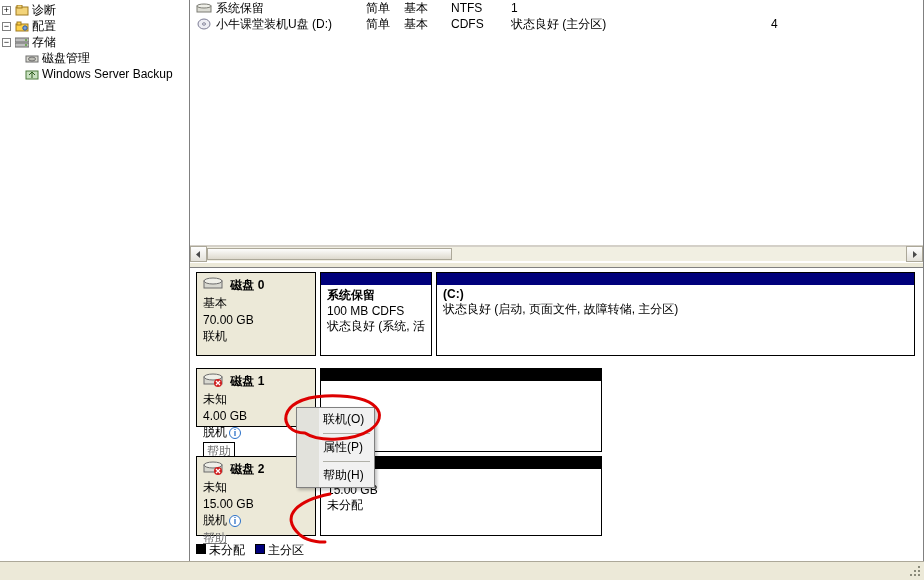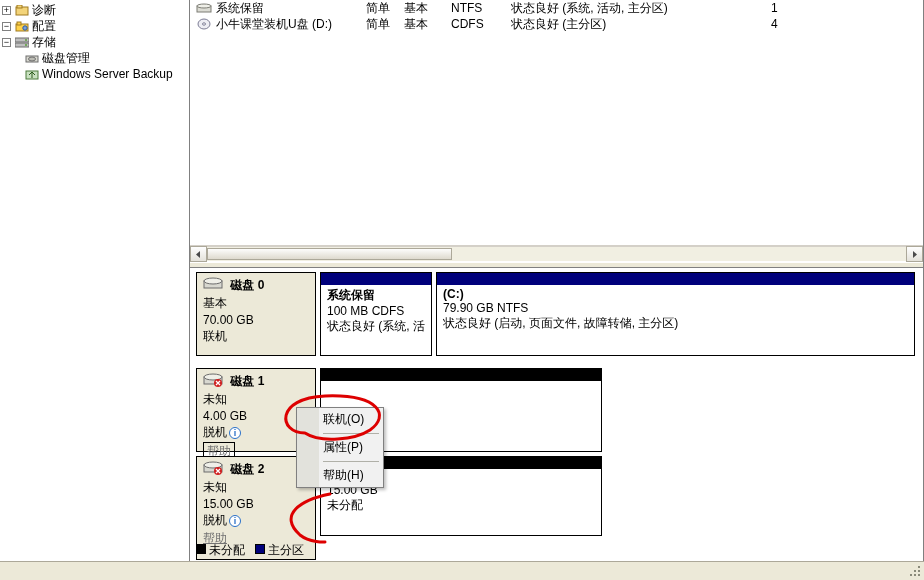--- a/index.html
+++ b/index.html
@@ -169,21 +169,21 @@
   .right-pane {
     width: 168px;
     padding: 4px 8px;
     background:#fdfdfd;
   }
 
   
   .ctx-menu {
     position:absolute;
     left: 296px; top: 407px;
-    width: 88px;
+    width: 79px;
     background:#f1f1f1;
     border:1px solid #808080;
     box-shadow: 2px 2px 3px rgba(0,0,0,.25);
     z-index:50;
   }
   .ctx-side {
     position:absolute; left:0; top:0; bottom:0; width:22px;
     background:#e2e2dc;
   }
   .ctx-item {
@@ -275,21 +275,20 @@
         <span class="vol-icon">
           <svg class="drive-svg" viewBox="0 0 16 12">
               <rect x="1" y="4" width="14" height="6" fill="#dcdcd4" stroke="#7d7d75"></rect>
               <ellipse cx="8" cy="4" rx="7" ry="2" fill="#efefe8" stroke="#7d7d75"></ellipse>
             </svg>
         </span>
         <span class="col c0">系统保留</span>
         <span class="col c1">简单</span>
         <span class="col c2">基本</span>
         <span class="col c3">NTFS</span>
-        <span class="col c4">状态良好 (系统, 活动, 主分区)</span>
         <span class="col">1</span>
       </div>
       <div class="vol-row">
         <span class="vol-icon">
           <svg class="drive-svg" viewBox="0 0 16 12">
               <ellipse cx="8" cy="6" rx="6" ry="5" fill="#ededf3" stroke="#7d7d95"></ellipse>
               <ellipse cx="8" cy="6" rx="1.5" ry="1.2" fill="#fff" stroke="#7d7d95"></ellipse>
             </svg>
         </span>
         <span class="col c0">小牛课堂装机U盘 (D:)</span>
@@ -337,28 +336,27 @@
         <div class="part-container">
           <div class="partition" style="width:112px;height:84px;">
             <div class="part-header"></div>
             <div class="pt-title">系统保留</div>
             <div class="pt-line">100 MB CDFS</div>
             <div class="pt-line">状态良好 (系统, 活</div>
           </div>
           <div class="partition" style="flex:1;height:84px;">
             <div class="part-header"></div>
             <div class="pt-title">(C:)</div>
-            <div class="pt-line">79.90 GB NTFS</div>
             <div class="pt-line">状态良好 (启动, 页面文件, 故障转储, 主分区)</div>
           </div>
         </div>
       </div>
 
       <div class="disk-row" style="margin-top:12px;">
-        <div class="disk-info" style="height:84px;">
+        <div class="disk-info" style="height:59px;">
           <span class="disk-icon">
             <svg width="20" height="14">
                 <rect x="1" y="4" width="18" height="7" fill="#d8d8d0" stroke="#6d6d6d"></rect>
                 <ellipse cx="10" cy="4" rx="9" ry="3" fill="#efefe8" stroke="#6d6d6d"></ellipse>
                 <circle cx="15" cy="10" r="4" fill="#d02020"></circle>
                 <path d="M13 8 L17 12 M17 8 L13 12" stroke="#fff" stroke-width="1.3"></path>
               </svg>
           </span>
           <span class="disk-title">磁盘 1</span>
           <div class="disk-line">未知</div>
@@ -367,21 +365,21 @@
           <div class="disk-line"><span class="help-link boxed">帮助</span></div>
         </div>
         <div class="part-container">
           <div class="partition" style="width:282px;height:84px;">
             <div class="part-header black"></div>
           </div>
         </div>
       </div>
 
       <div class="disk-row" style="margin-top:4px;">
-        <div class="disk-info" style="height:104px;">
+        <div class="disk-info" style="height:80px;">
           <span class="disk-icon">
             <svg width="20" height="14">
                 <rect x="1" y="4" width="18" height="7" fill="#d8d8d0" stroke="#6d6d6d"></rect>
                 <ellipse cx="10" cy="4" rx="9" ry="3" fill="#efefe8" stroke="#6d6d6d"></ellipse>
                 <circle cx="15" cy="10" r="4" fill="#d02020"></circle>
                 <path d="M13 8 L17 12 M17 8 L13 12" stroke="#fff" stroke-width="1.3"></path>
               </svg>
           </span>
           <span class="disk-title">磁盘 2</span>
           <div class="disk-line">未知</div>

